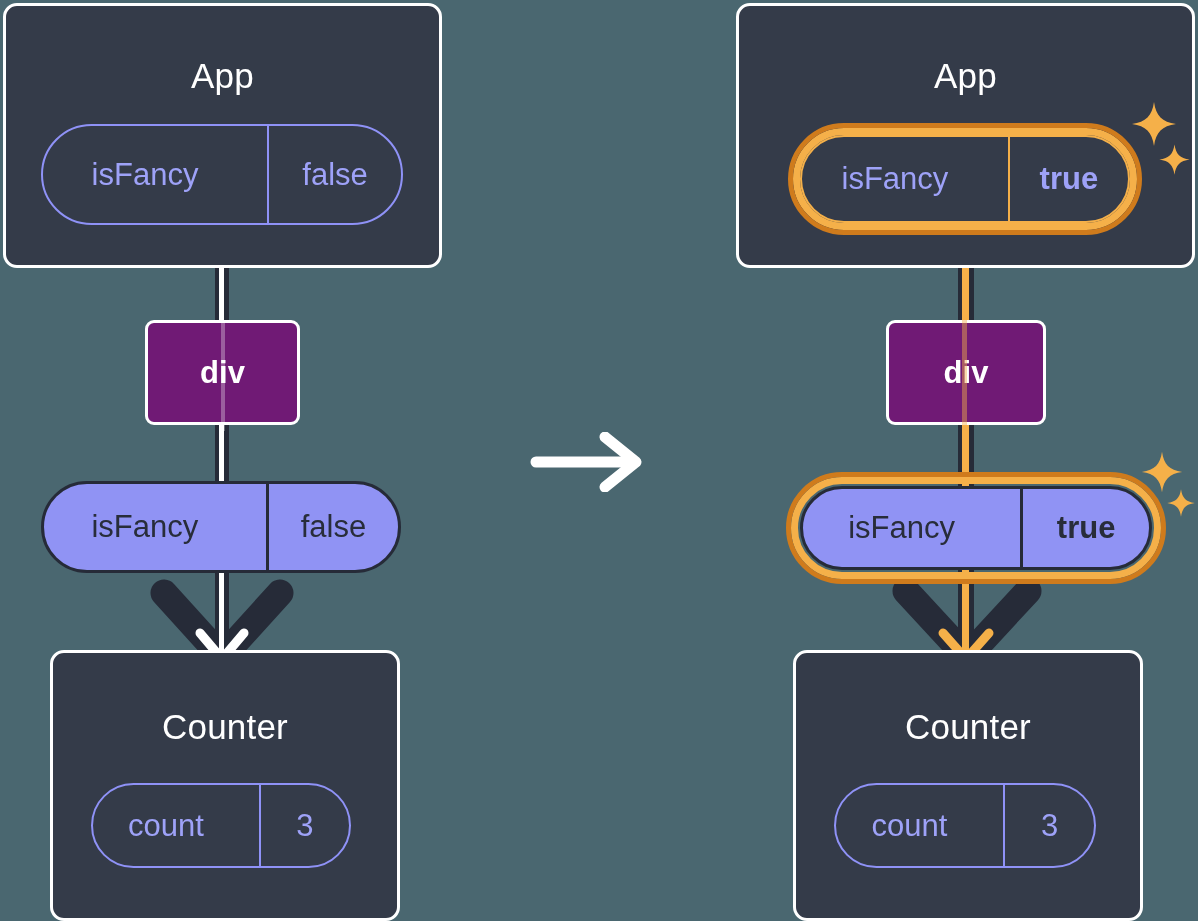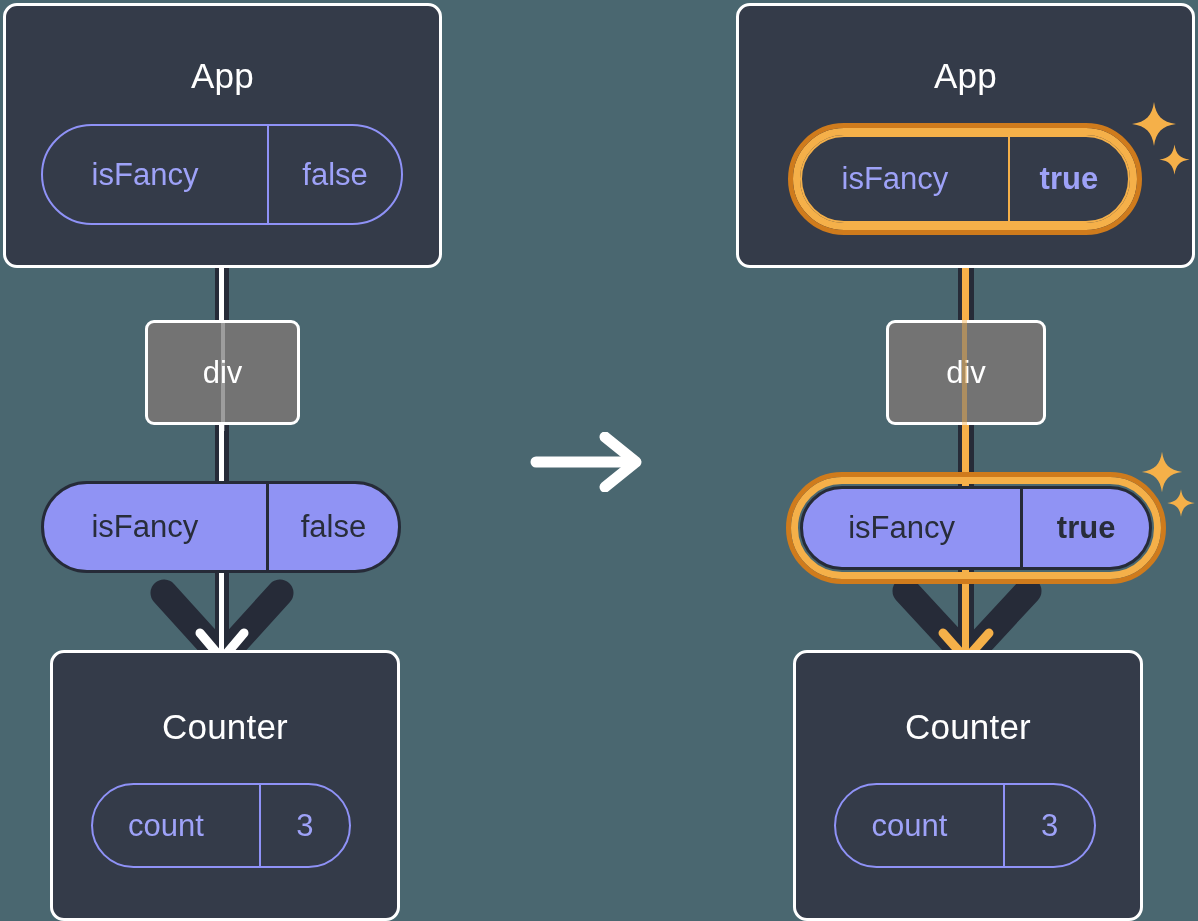--- a/index.html
+++ b/index.html
@@ -44,30 +44,30 @@
     color: #ffffff;
     font-size: 35px;
     font-weight: 400;
     letter-spacing: 0.2px;
     white-space: nowrap;
   }
 
   
   .node-box {
     position: absolute;
-    background: #737373;
+    background: #701a75;
     border: 3px solid #ffffff;
     border-radius: 9px;
     box-sizing: border-box;
     display: flex;
     align-items: center;
     justify-content: center;
     color: #ffffff;
     font-size: 31px;
-    font-weight: 400;
+    font-weight: 700;
     z-index: 6;
   }
   .node-box span { position: relative; z-index: 2; }
 
   
   .pill {
     position: absolute;
     box-sizing: border-box;
     display: flex;
     align-items: stretch;

